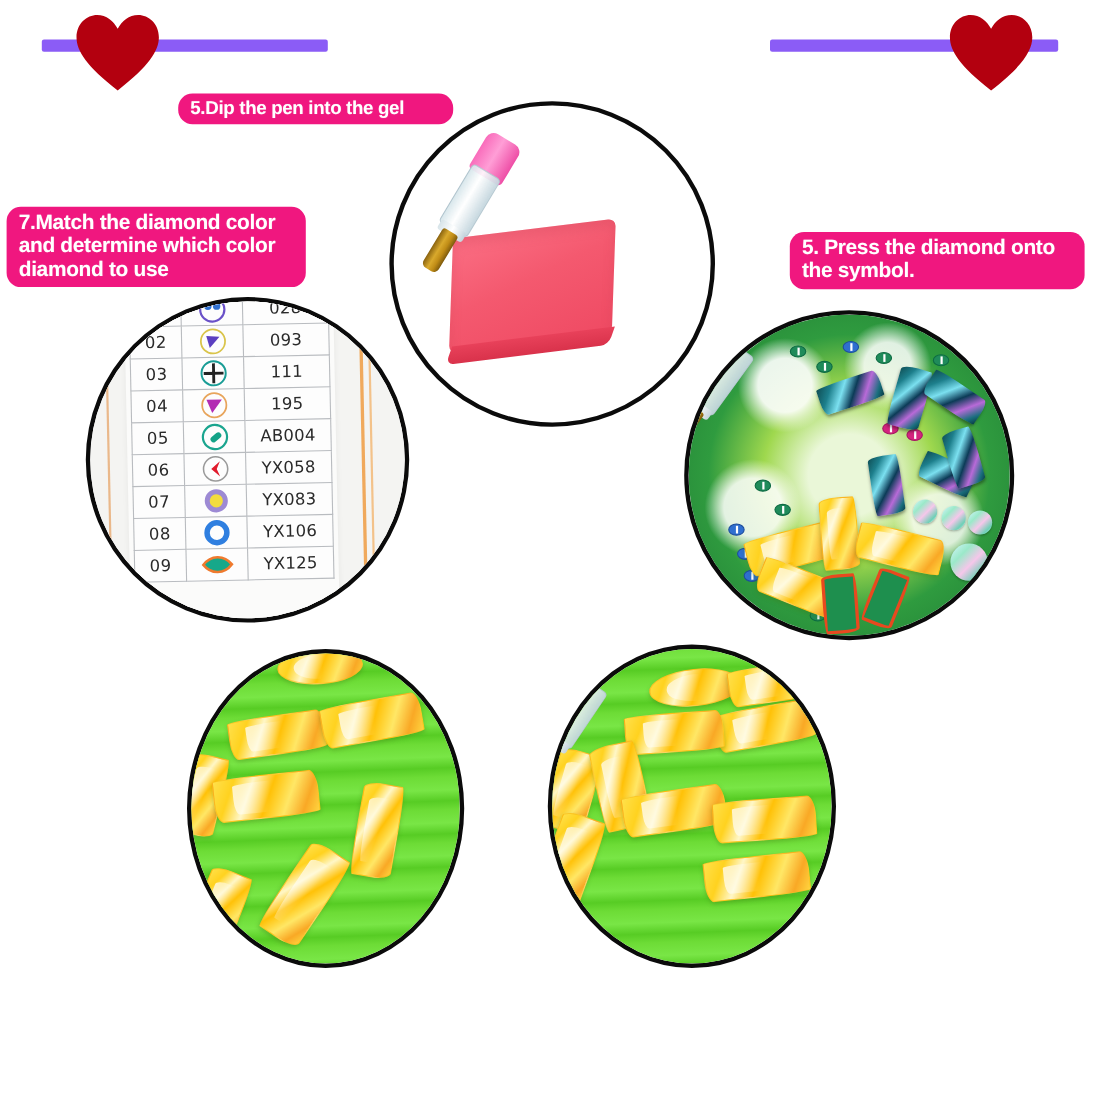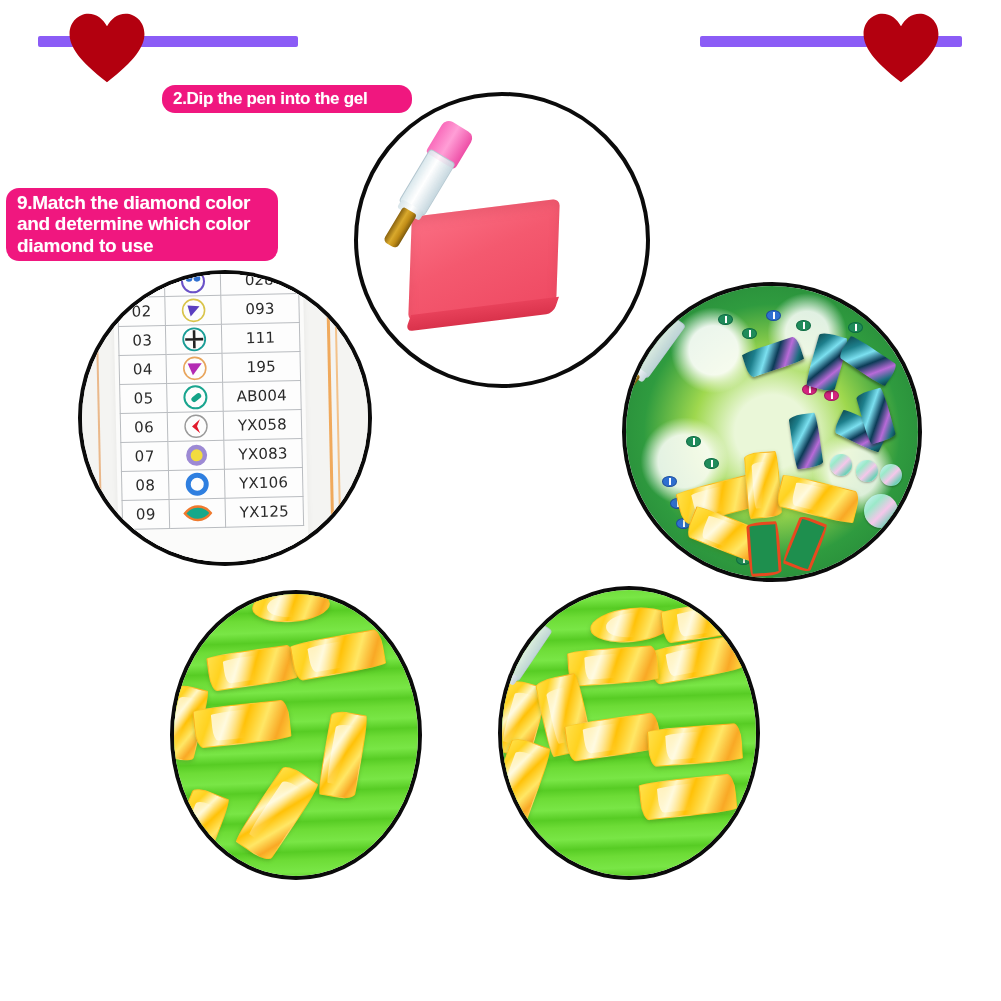--- a/index.html
+++ b/index.html
@@ -211,35 +211,35 @@
   <div class="hdr-bar right"></div>
 
   <svg class="heart left" viewBox="0 0 100 92">
     <path d="M50 90 C14 62 2 44 2 28 C2 12 14 2 26 2 C37 2 45 9 50 18 C55 9 63 2 74 2 C86 2 98 12 98 28 C98 44 86 62 50 90 Z" fill="#b3000f"></path>
   </svg>
   <svg class="heart right" viewBox="0 0 100 92">
     <path d="M50 90 C14 62 2 44 2 28 C2 12 14 2 26 2 C37 2 45 9 50 18 C55 9 63 2 74 2 C86 2 98 12 98 28 C98 44 86 62 50 90 Z" fill="#b3000f"></path>
   </svg>
 
 
-  <div class="plabel" id="label-1">2.Dip the pen into the gel</div>
+  <div class="plabel" id="label-1">5.Dip the pen into the gel</div>
 
   <div class="circ" id="circle-1">
     <div class="ph">
       <div class="gel-pad"></div>
       <div class="pen" id="pen1">
         <div class="cap"></div>
         <div class="barrel"></div>
         <div class="collar"></div>
         <div class="tip"></div>
       </div>
     </div>
   </div>
 
-  <div class="plabel" id="label-2">9.Match the diamond color and determine which color diamond to use</div>
+  <div class="plabel" id="label-2">7.Match the diamond color and determine which color diamond to use</div>
 
   <div class="circ" id="circle-2">
     <div class="ph">
       <div class="chart-bg"></div>
       <div class="chart-paper">
         <div class="rule-v a"></div>
         <div class="rule-v b"></div>
         <div class="rule-v c"></div>
 
         <table class="legend">
@@ -359,20 +359,21 @@
                 </div>
               </td>
               <td class="c-code">YX125</td>
             </tr>
           </tbody>
         </table>
       </div>
     </div>
   </div>
 
+  <div class="plabel" id="label-5">5.  Press the diamond onto the symbol.</div>
 
   <div class="circ" id="circle-5">
     <div class="ph">
       <div class="canvas-bg"></div>
 
       <div class="sym" style="left:92px;  top:28px;"></div>
       <div class="sym" style="left:116px; top:42px;"></div>
       <div class="sym blue" style="left:140px; top:24px;"></div>
       <div class="sym" style="left:170px; top:34px;"></div>
       <div class="sym" style="left:196px; top:52px;"></div>

